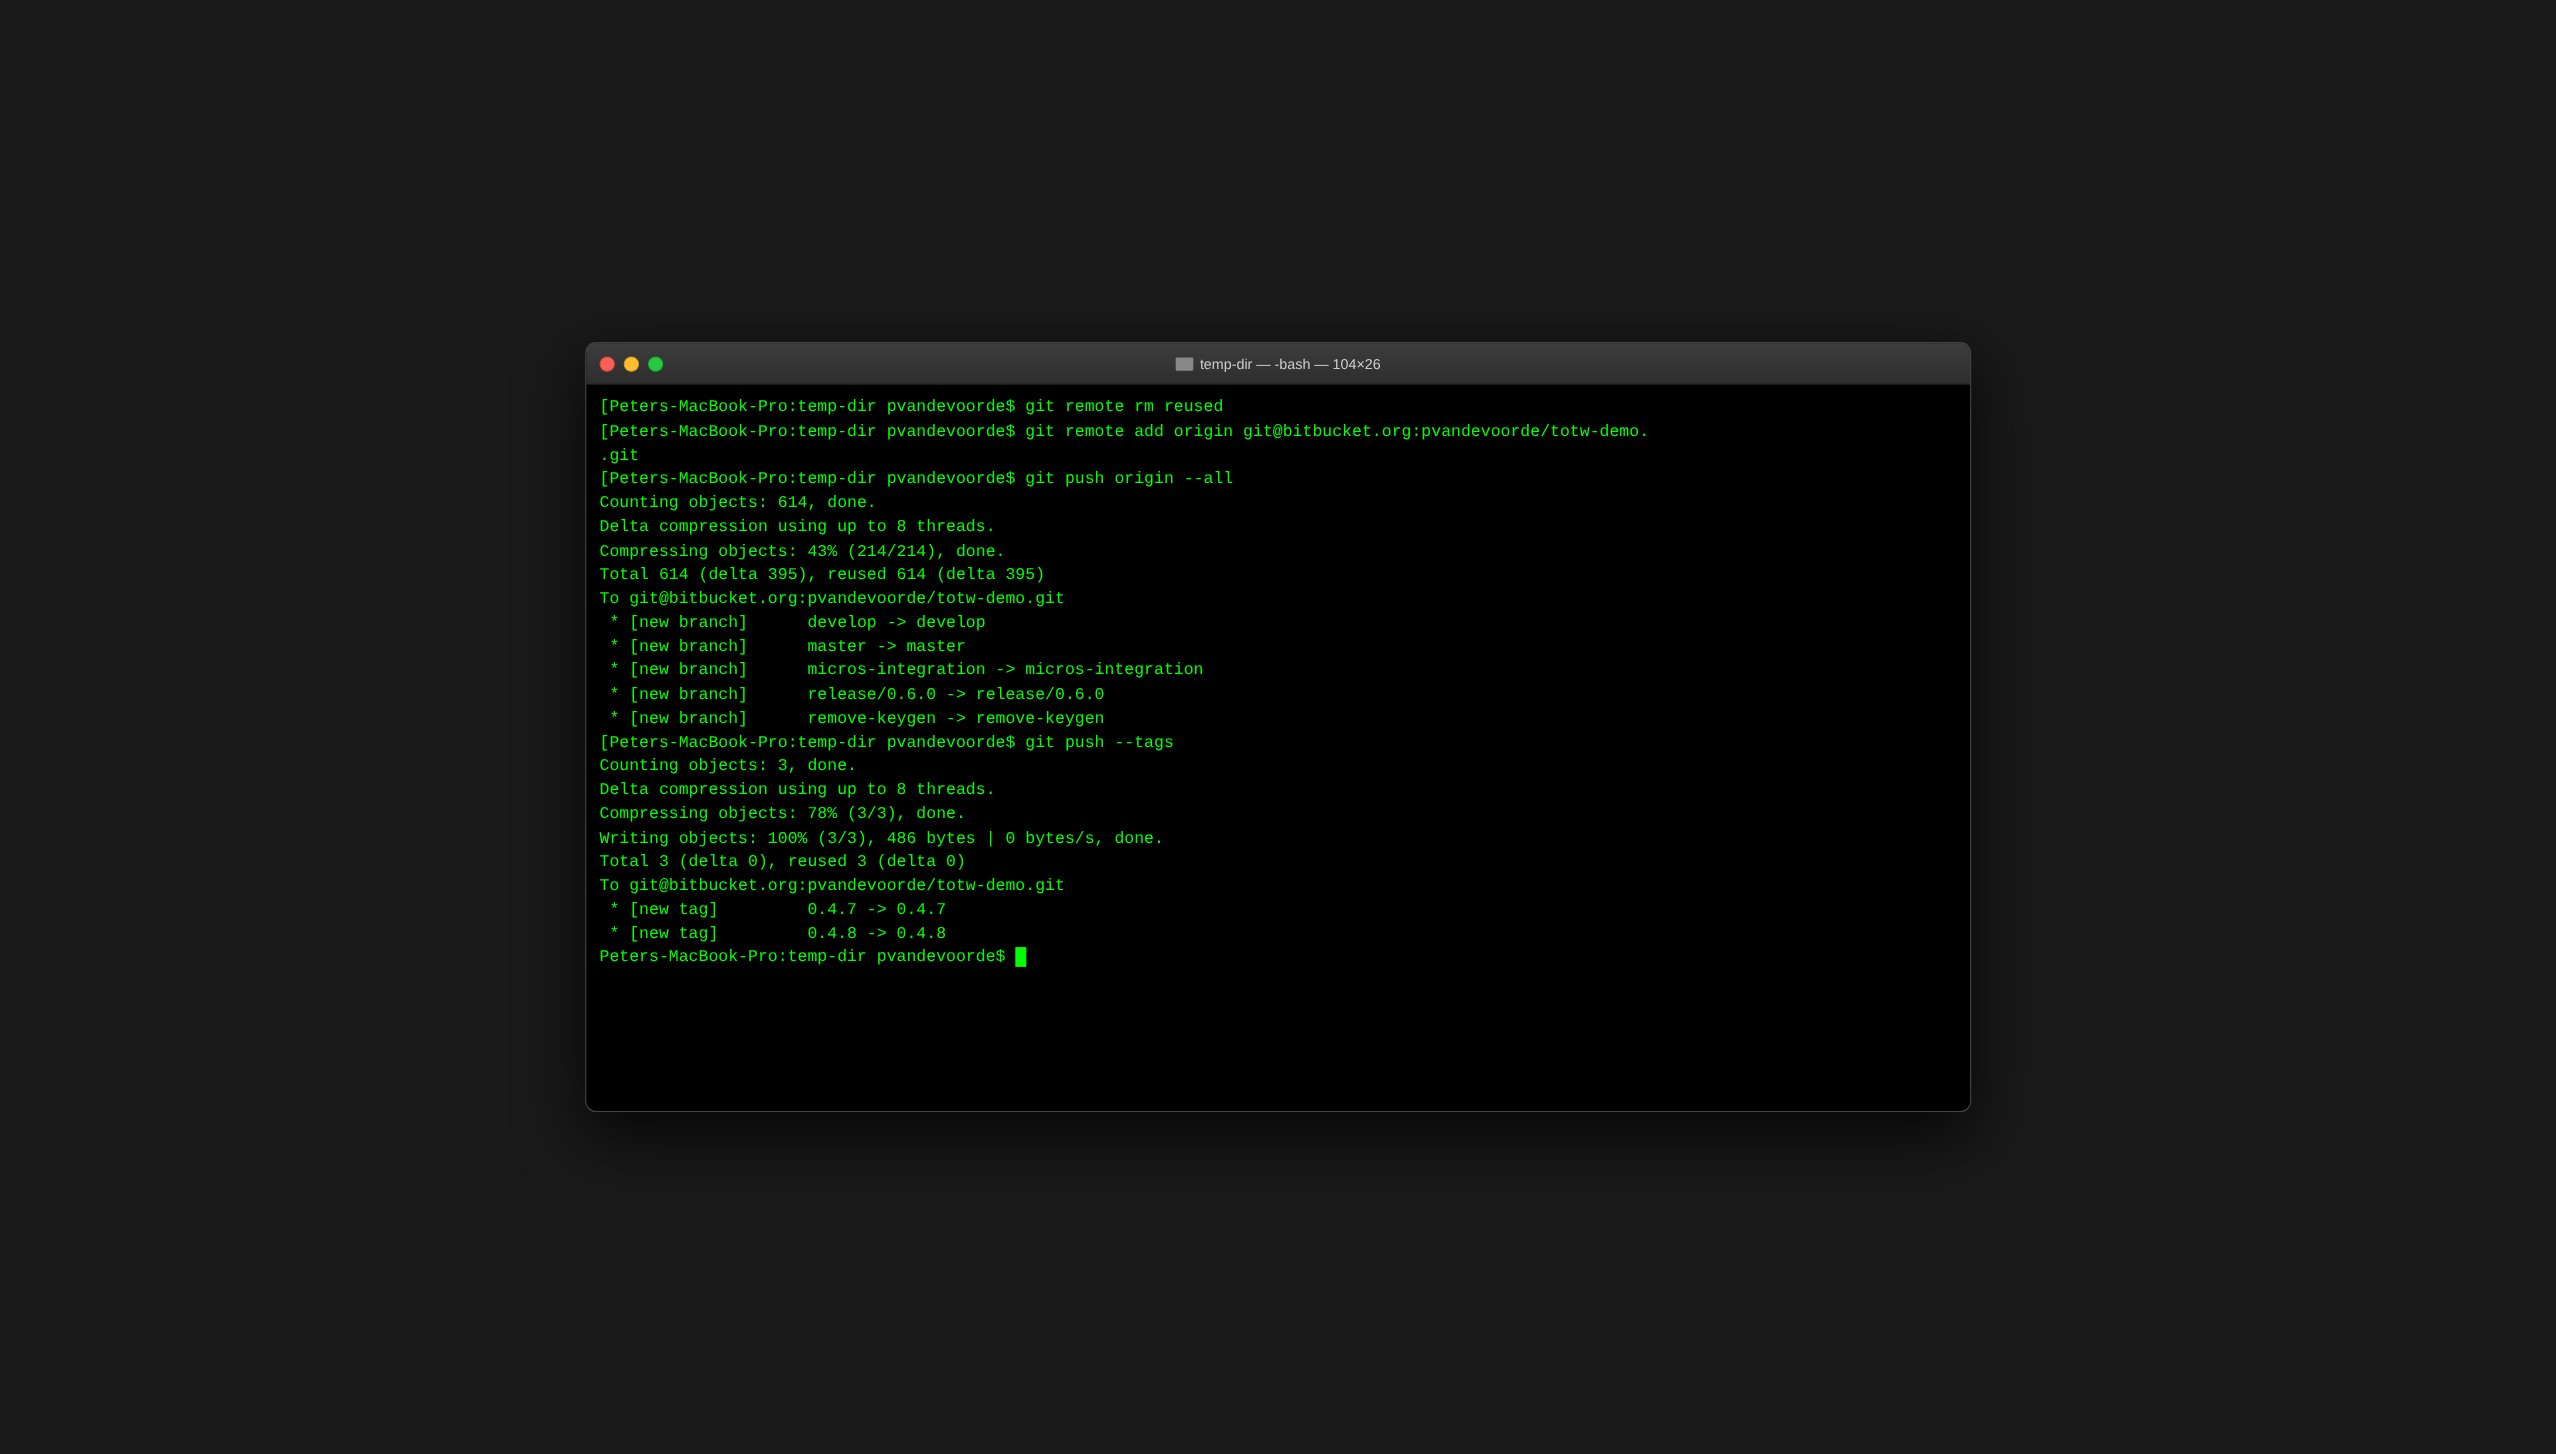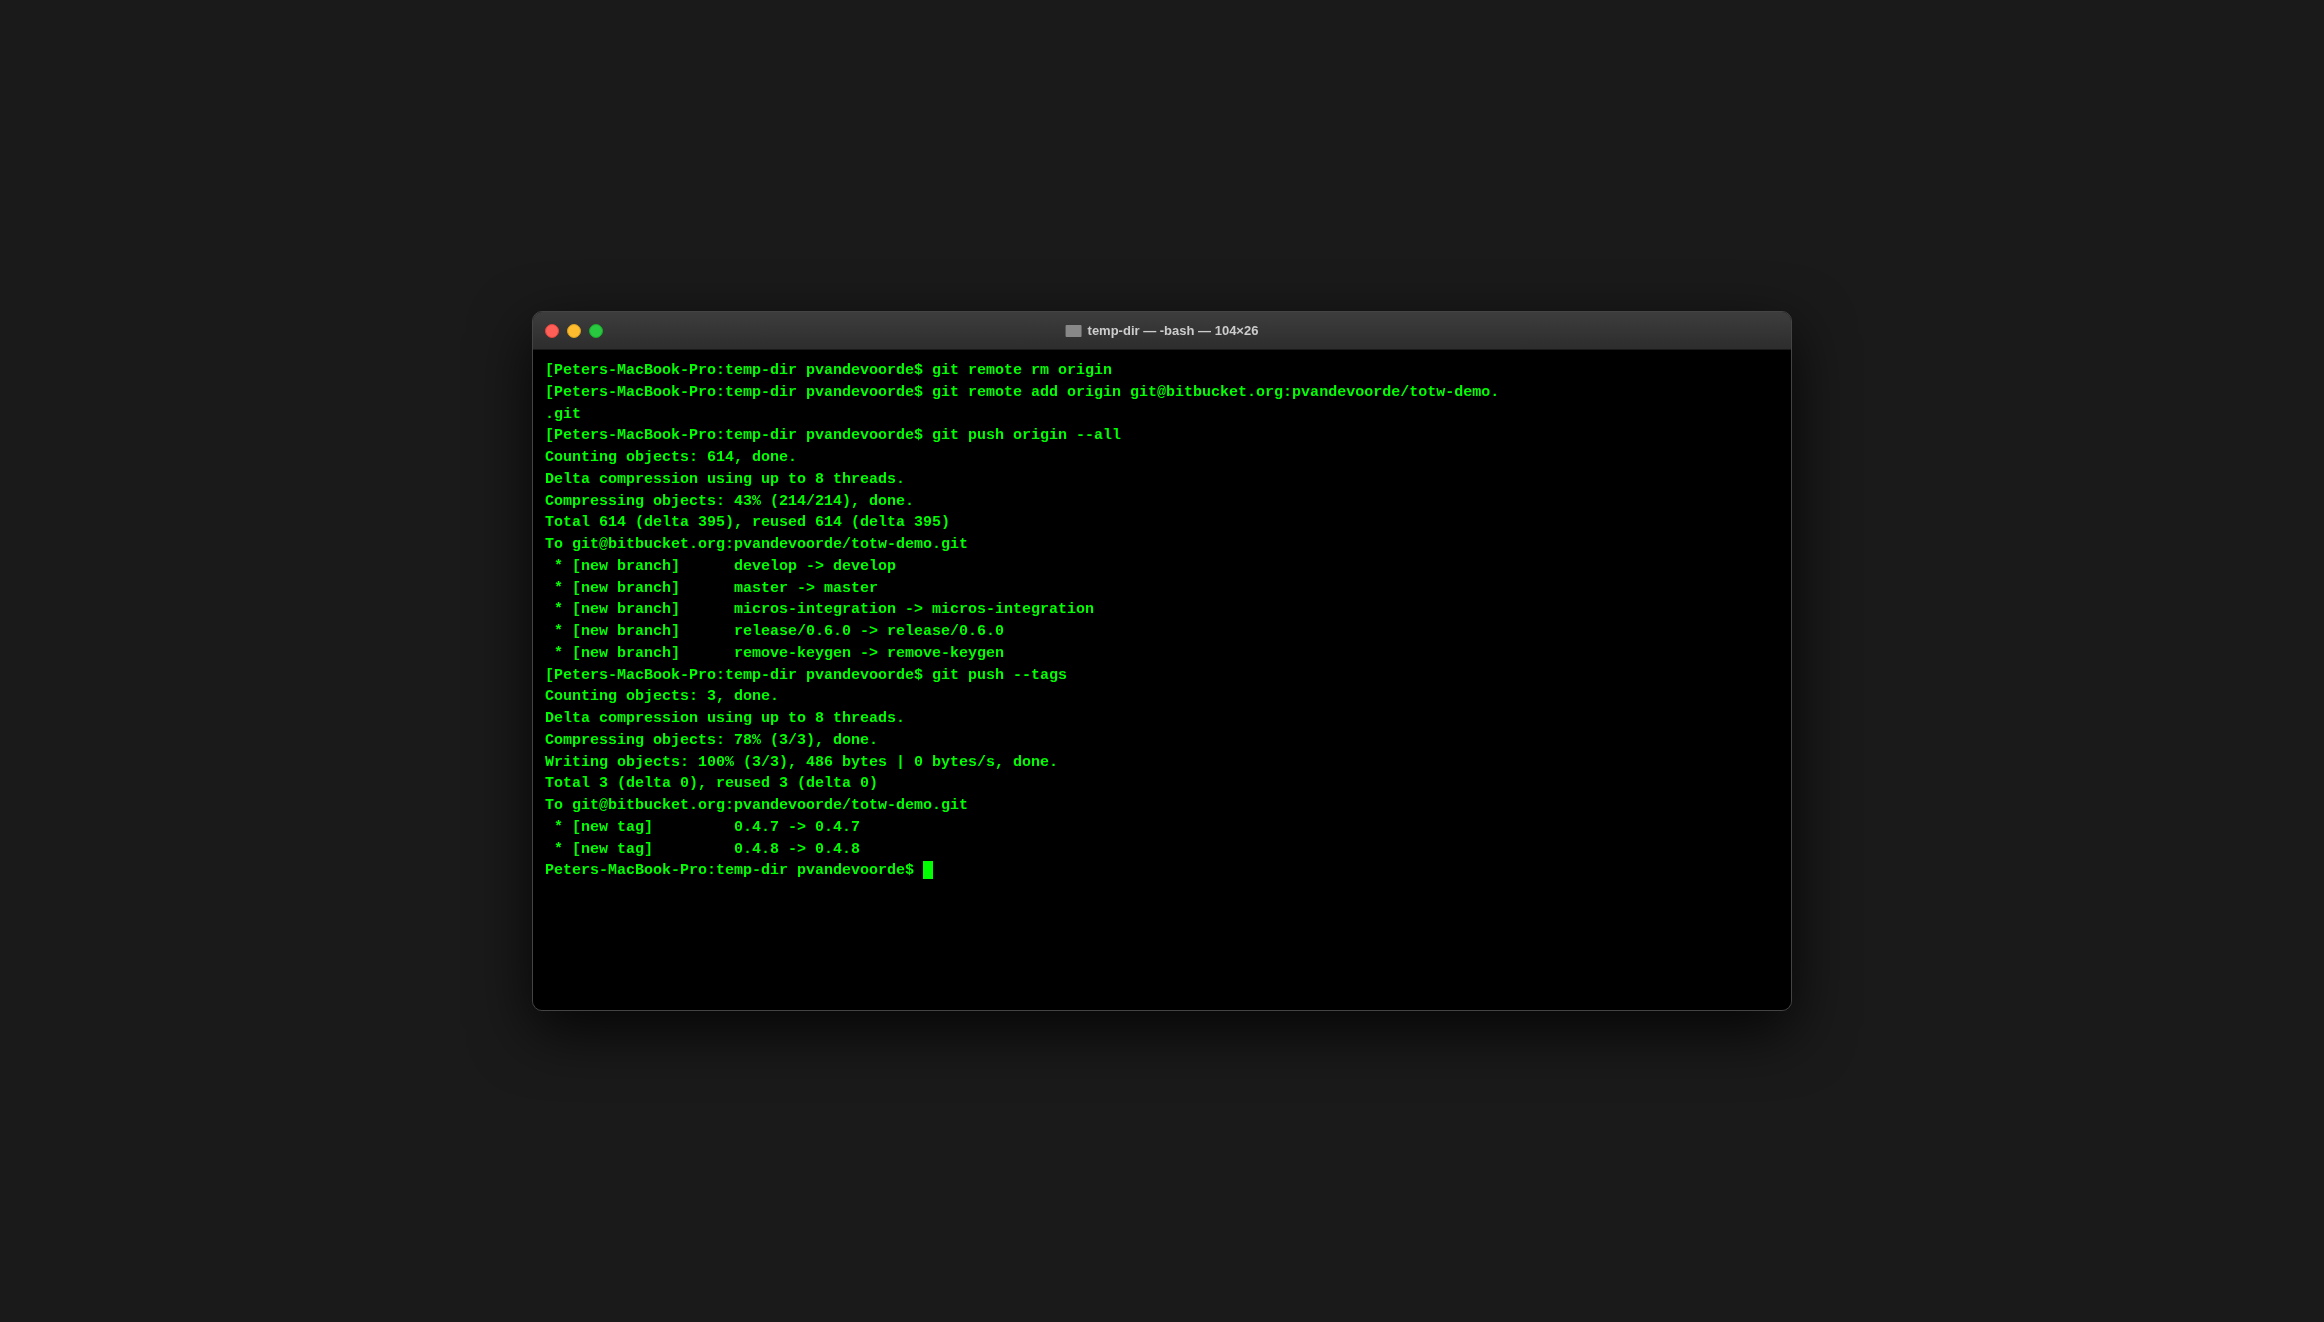--- a/index.html
+++ b/index.html
@@ -1,19 +1,18 @@
 <!DOCTYPE html>
 <html><head>
   <meta charset="utf-8">
   <style>
     * {
       margin: 0;
       padding: 0;
       box-sizing: border-box;
-      font-weight: bold;
     }
 
     body {
       background: #1a1a1a;
       display: flex;
       justify-content: center;
       align-items: center;
       min-height: 100vh;
       font-family: 'Courier New', Courier, monospace;
     }
@@ -122,21 +121,21 @@
       <div class="traffic-light minimize"></div>
       <div class="traffic-light maximize"></div>
     </div>
     <div class="title">
       <div class="title-icon"></div>
       <span>temp-dir — -bash — 104×26</span>
     </div>
   </div>
   <div class="terminal-body">
     <div id="terminal-lines">
-        <div class="line">[Peters-MacBook-Pro:temp-dir pvandevoorde$ git remote rm origin</div>
+        <div class="line">[Peters-MacBook-Pro:temp-dir pvandevoorde$ git remote rm reused</div>
         <div class="line">[Peters-MacBook-Pro:temp-dir pvandevoorde$ git remote add origin git@bitbucket.org:pvandevoorde/totw-demo.</div>
         <div class="line">.git</div>
         <div class="line">[Peters-MacBook-Pro:temp-dir pvandevoorde$ git push origin --all</div>
         <div class="line">Counting objects: 614, done.</div>
         <div class="line">Delta compression using up to 8 threads.</div>
         <div class="line">Compressing objects: 43% (214/214), done.</div>
         <div class="line">Total 614 (delta 395), reused 614 (delta 395)</div>
         <div class="line">To git@bitbucket.org:pvandevoorde/totw-demo.git</div>
         <div class="line"> * [new branch]      develop -&gt; develop</div>
         <div class="line"> * [new branch]      master -&gt; master</div>

